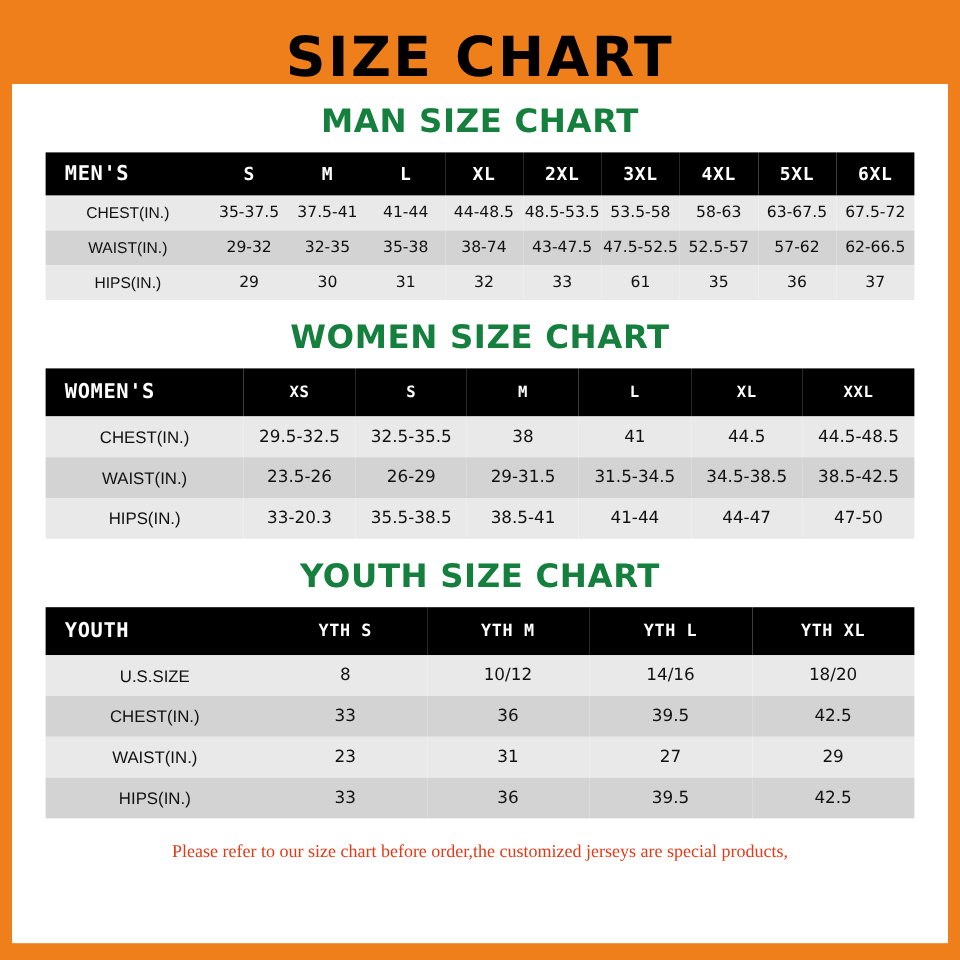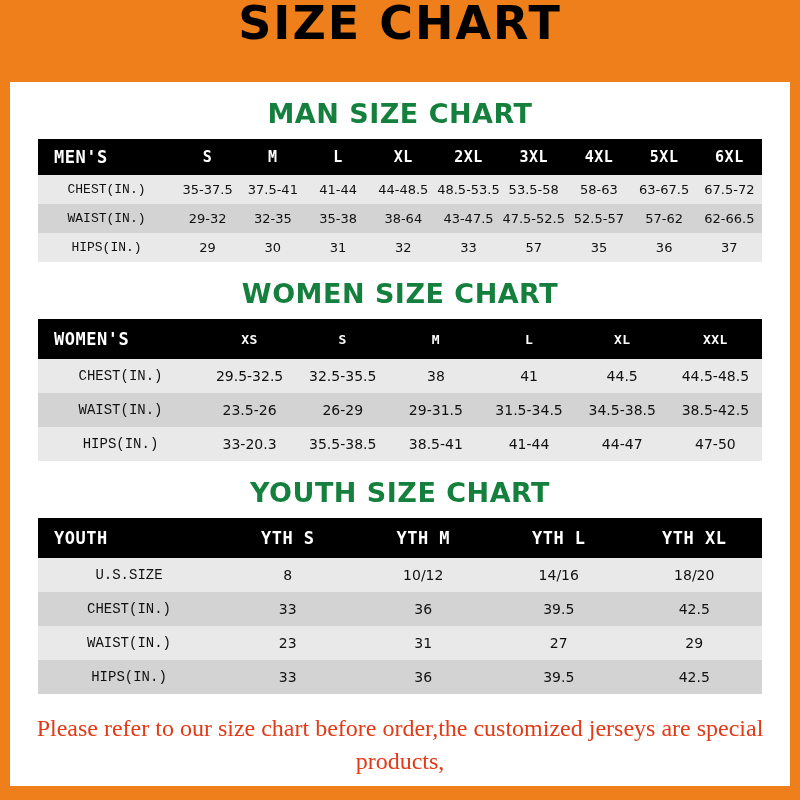--- a/index.html
+++ b/index.html
@@ -17,23 +17,23 @@
     position: relative;
     width: 800px;
     height: 800px;
     box-sizing: border-box;
     border-left: 10px solid #ef7f1a;
     border-right: 10px solid #ef7f1a;
     background: #ffffff;
   }
   .header-band {
     background: #ef7f1a;
-    height: 82px;
+    height: 70px;
     display: flex;
-    align-items: flex-start;
+    align-items: flex-end;
     justify-content: center;
     margin: 0 -10px;
   }
   .header-title {
     font-family: "DejaVu Sans", sans-serif;
     font-weight: bold;
     font-size: 46px;
     letter-spacing: 2px;
     color: #000000;
     line-height: 1;
@@ -77,47 +77,47 @@
     font-size: 17px;
     margin-top: 24px;
   }
   tr.body-row td {
     height: 27px;
     font-size: 13px;
     color: #111111;
     font-family: "DejaVu Sans", sans-serif;
   }
   tr.body-row td.first {
-    font-family: Liberation Mono, monospace;
+    font-family: Liberation Sans, sans-serif;
     font-size: 13px;
     letter-spacing: 0px;
   }
   tr.shade-light td { background: #e9e9e9; }
   tr.shade-dark td { background: #d3d3d3; }
 
   
   .men td.first { width: 120px; }
   .women td.first { width: 148px; }
   .youth td.first { width: 165px; }
   .women tr.head-row td.first,
   .youth tr.head-row td.first { font-size: 17px; }
-  .youth tr.head-row td { height: 38px; font-size: 17px; }
+  .youth tr.head-row td { height: 38px; font-size: 14px; }
   .women tr.head-row td { height: 38px; font-size: 13px; }
   .women tr.body-row td { height: 32px; font-size: 14px; }
   .youth tr.body-row td { height: 32px; font-size: 14px; }
   .women tr.body-row td.first,
   .youth tr.body-row td.first { font-size: 14px; }
 
   .footer-note {
     margin-top: 18px;
     padding: 0 8px;
     text-align: center;
     color: #e23a17;
     font-family: "Liberation Serif", serif;
-    font-size: 24px;
+    font-size: 15px;
     line-height: 1.38;
   }
   .bottom-band {
     position: absolute;
     left: -10px;
     right: -10px;
     bottom: 0;
     height: 14px;
     background: #ef7f1a;
   }
@@ -157,35 +157,35 @@
         <td>53.5-58</td>
         <td>58-63</td>
         <td>63-67.5</td>
         <td>67.5-72</td>
       </tr>
       <tr class="body-row shade-dark">
         <td class="first">WAIST(IN.)</td>
         <td>29-32</td>
         <td>32-35</td>
         <td>35-38</td>
-        <td>38-64</td>
+        <td>38-74</td>
         <td>43-47.5</td>
         <td>47.5-52.5</td>
         <td>52.5-57</td>
         <td>57-62</td>
         <td>62-66.5</td>
       </tr>
       <tr class="body-row shade-light">
         <td class="first">HIPS(IN.)</td>
         <td>29</td>
         <td>30</td>
         <td>31</td>
         <td>32</td>
         <td>33</td>
-        <td>57</td>
+        <td>61</td>
         <td>35</td>
         <td>36</td>
         <td>37</td>
       </tr>
     </tbody>
       </table>
   </div>
 
   <div class="section">
     <div class="section-title">WOMEN SIZE CHART</div>

